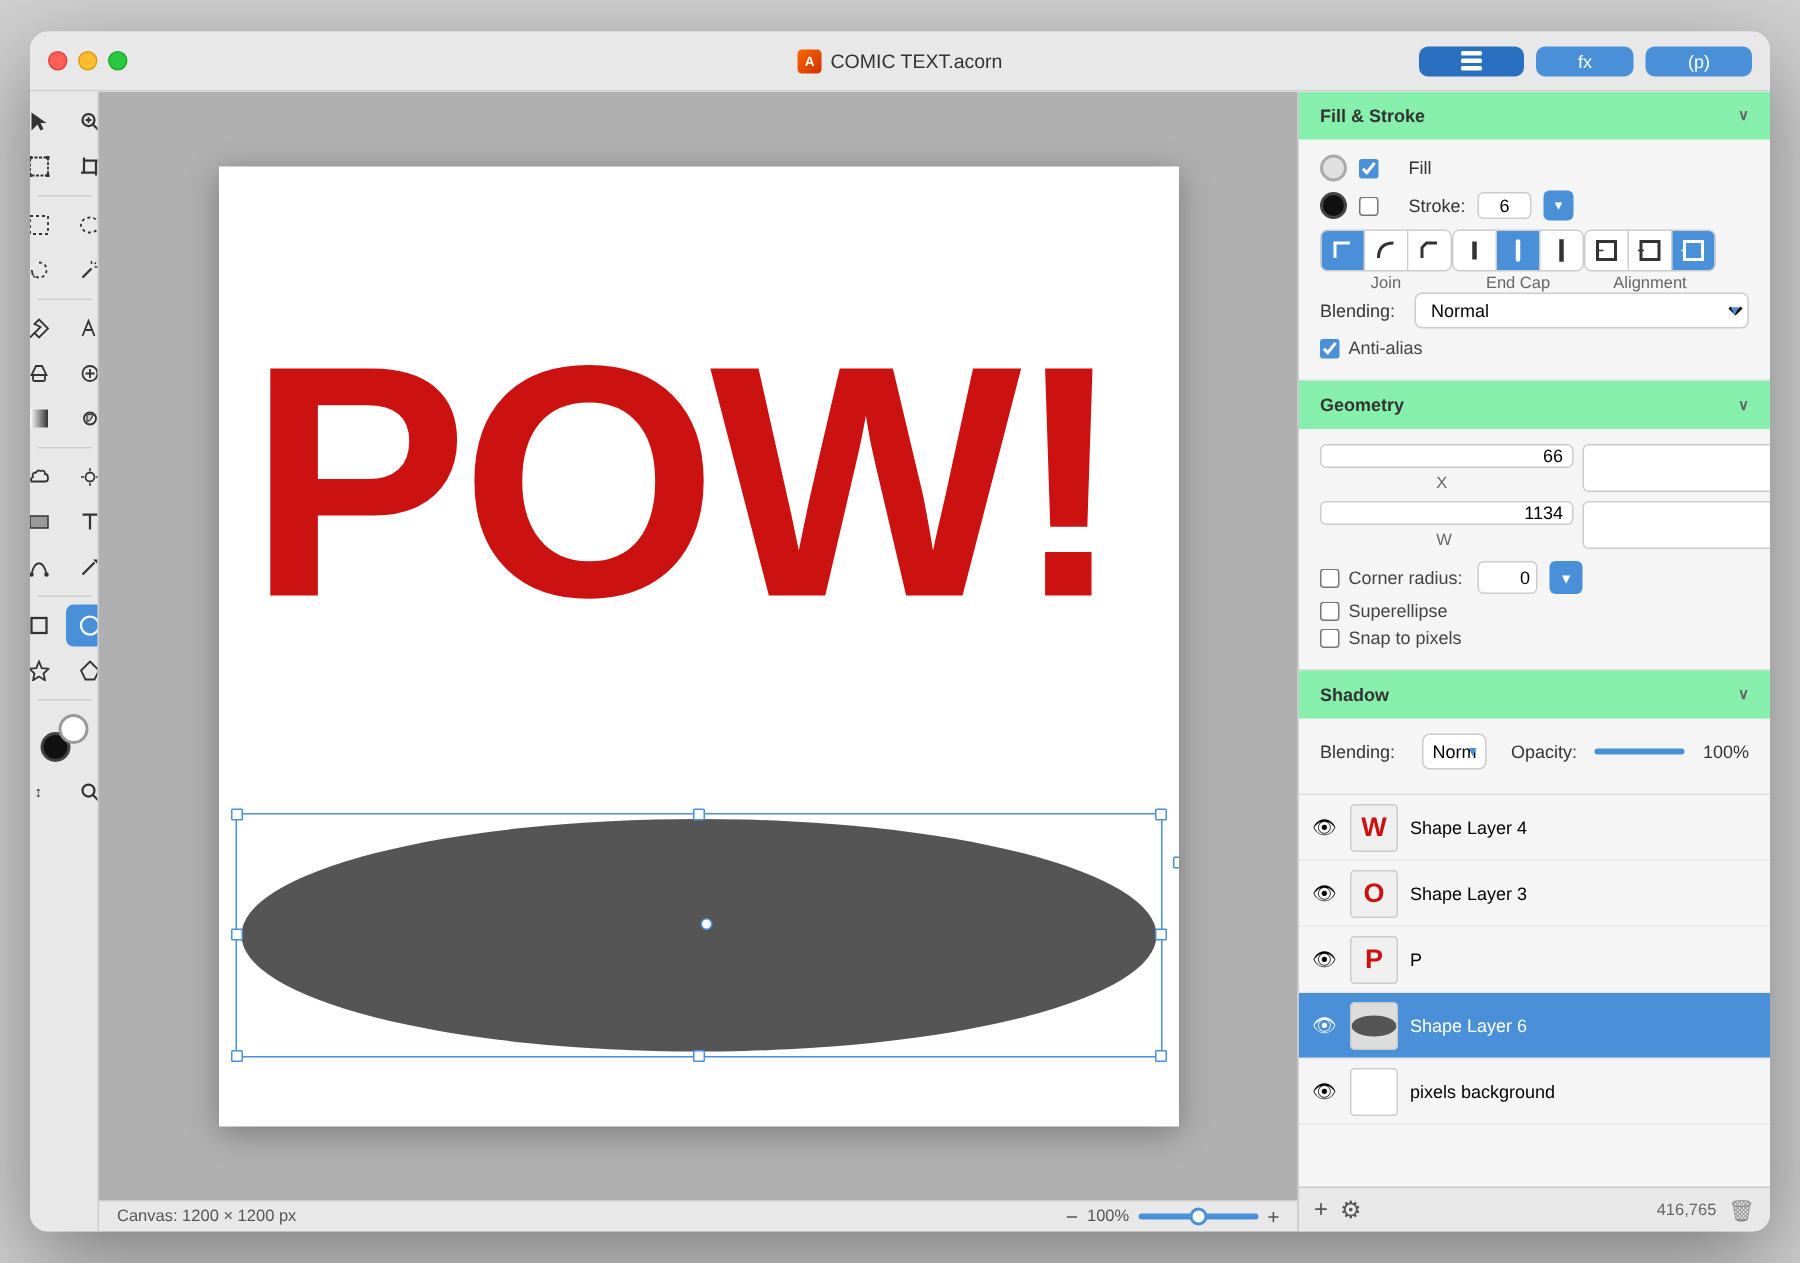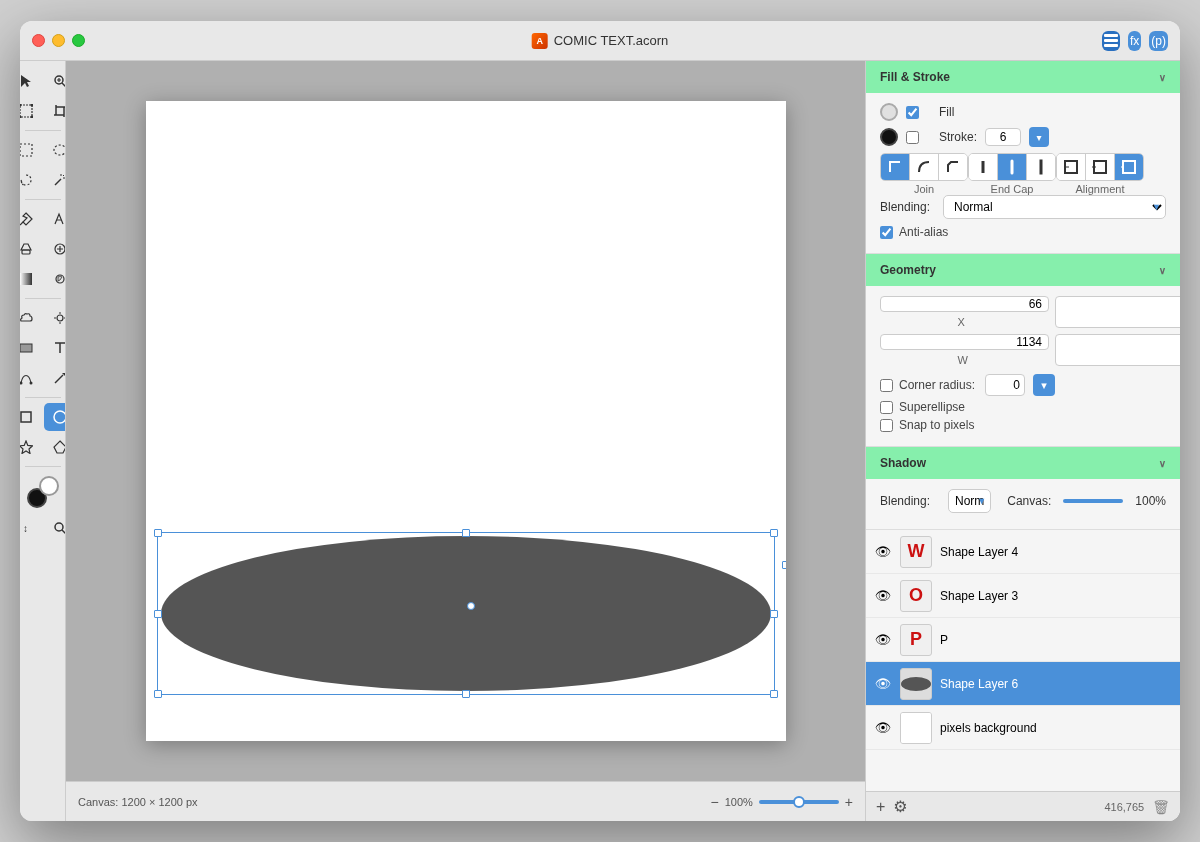--- a/index.html
+++ b/index.html
@@ -73,21 +73,21 @@
     }
     .titlebar-right {
       margin-left: auto;
       display: flex;
       gap: 8px;
     }
     .titlebar-btn {
       background: #4a90d9;
       border: none;
       border-radius: 6px;
-      padding: 3px 2px;
+      padding: 3px 28px;
       color: white;
       font-size: 12px;
       cursor: pointer;
       display: flex;
       align-items: center;
       gap: 4px;
     }
     .titlebar-btn.active { background: #2a70c0; }
     
     .main-content {
@@ -164,21 +164,21 @@
       font-size: 220px;
       font-weight: 900;
       color: #cc1111;
       line-height: 1;
       font-family: Impact, "Arial Black", Arial, sans-serif;
       letter-spacing: -5px;
       user-select: none;
     }
     
     .status-bar {
-      height: 40px;
+      height: 21px;
       background: #e8e8e8;
       border-top: 1px solid #ccc;
       display: flex;
       align-items: center;
       padding: 0 12px;
       font-size: 11px;
       color: #555;
       flex-shrink: 0;
     }
     .zoom-control {
@@ -746,20 +746,21 @@
               <line x1="9" y1="9" x2="13" y2="13" stroke="#333" stroke-width="1.5"></line>
             </svg>
         </button>
       </div>
     </div>
 
     <div class="canvas-area">
       <div class="canvas-wrapper">
         <div class="canvas-surface">
 
+          <div class="pow-text">POW!</div>
 
           <div style="position:absolute; bottom:50px; left:15px; width:610px; height:155px;">
             <div style="width:100%; height:100%; background:#555; border-radius:50%;"></div>
 
             <div style="position:absolute; inset:-4px; border:1px solid #4a90d9; pointer-events:none;">
               <div style="position:absolute; top:-4px; left:-4px; width:8px; height:8px; background:white; border:1px solid #4a90d9; border-radius:1px;"></div>
               <div style="position:absolute; top:-4px; left:50%; margin-left:-4px; width:8px; height:8px; background:white; border:1px solid #4a90d9; border-radius:1px;"></div>
               <div style="position:absolute; top:-4px; right:-4px; width:8px; height:8px; background:white; border:1px solid #4a90d9; border-radius:1px;"></div>
               <div style="position:absolute; top:50%; margin-top:-4px; left:-4px; width:8px; height:8px; background:white; border:1px solid #4a90d9; border-radius:1px;"></div>
               <div style="position:absolute; top:50%; margin-top:-4px; right:-4px; width:8px; height:8px; background:white; border:1px solid #4a90d9; border-radius:1px;"></div>
@@ -947,21 +948,21 @@
         </div>
         <div class="section-body">
           <div class="shadow-row">
             <span style="font-size:12px; color:#333; min-width:60px;">Blending:</span>
             <div style="position:relative; flex:1;">
               <select style="width:100%; height:24px; border:1px solid #ccc; border-radius:5px; background:white; font-size:12px; padding:0 6px; appearance:none; cursor:pointer;">
                 <option>Normal</option>
               </select>
               <div style="position:absolute; right:5px; top:50%; transform:translateY(-50%); font-size:9px; color:#4a90d9; pointer-events:none;">▼</div>
             </div>
-            <span style="font-size:12px; color:#333; margin-left:8px;">Canvas:</span>
+            <span style="font-size:12px; color:#333; margin-left:8px;">Opacity:</span>
             <div class="opacity-slider" style="width:60px; flex:none; margin-left:4px;"></div>
             <span style="font-size:12px; color:#333; margin-left:4px; min-width:30px;">100%</span>
           </div>
         </div>
       </div>
 
       <div class="layers-panel">
         <div class="layers-list">
 
           <div class="layer-item">

